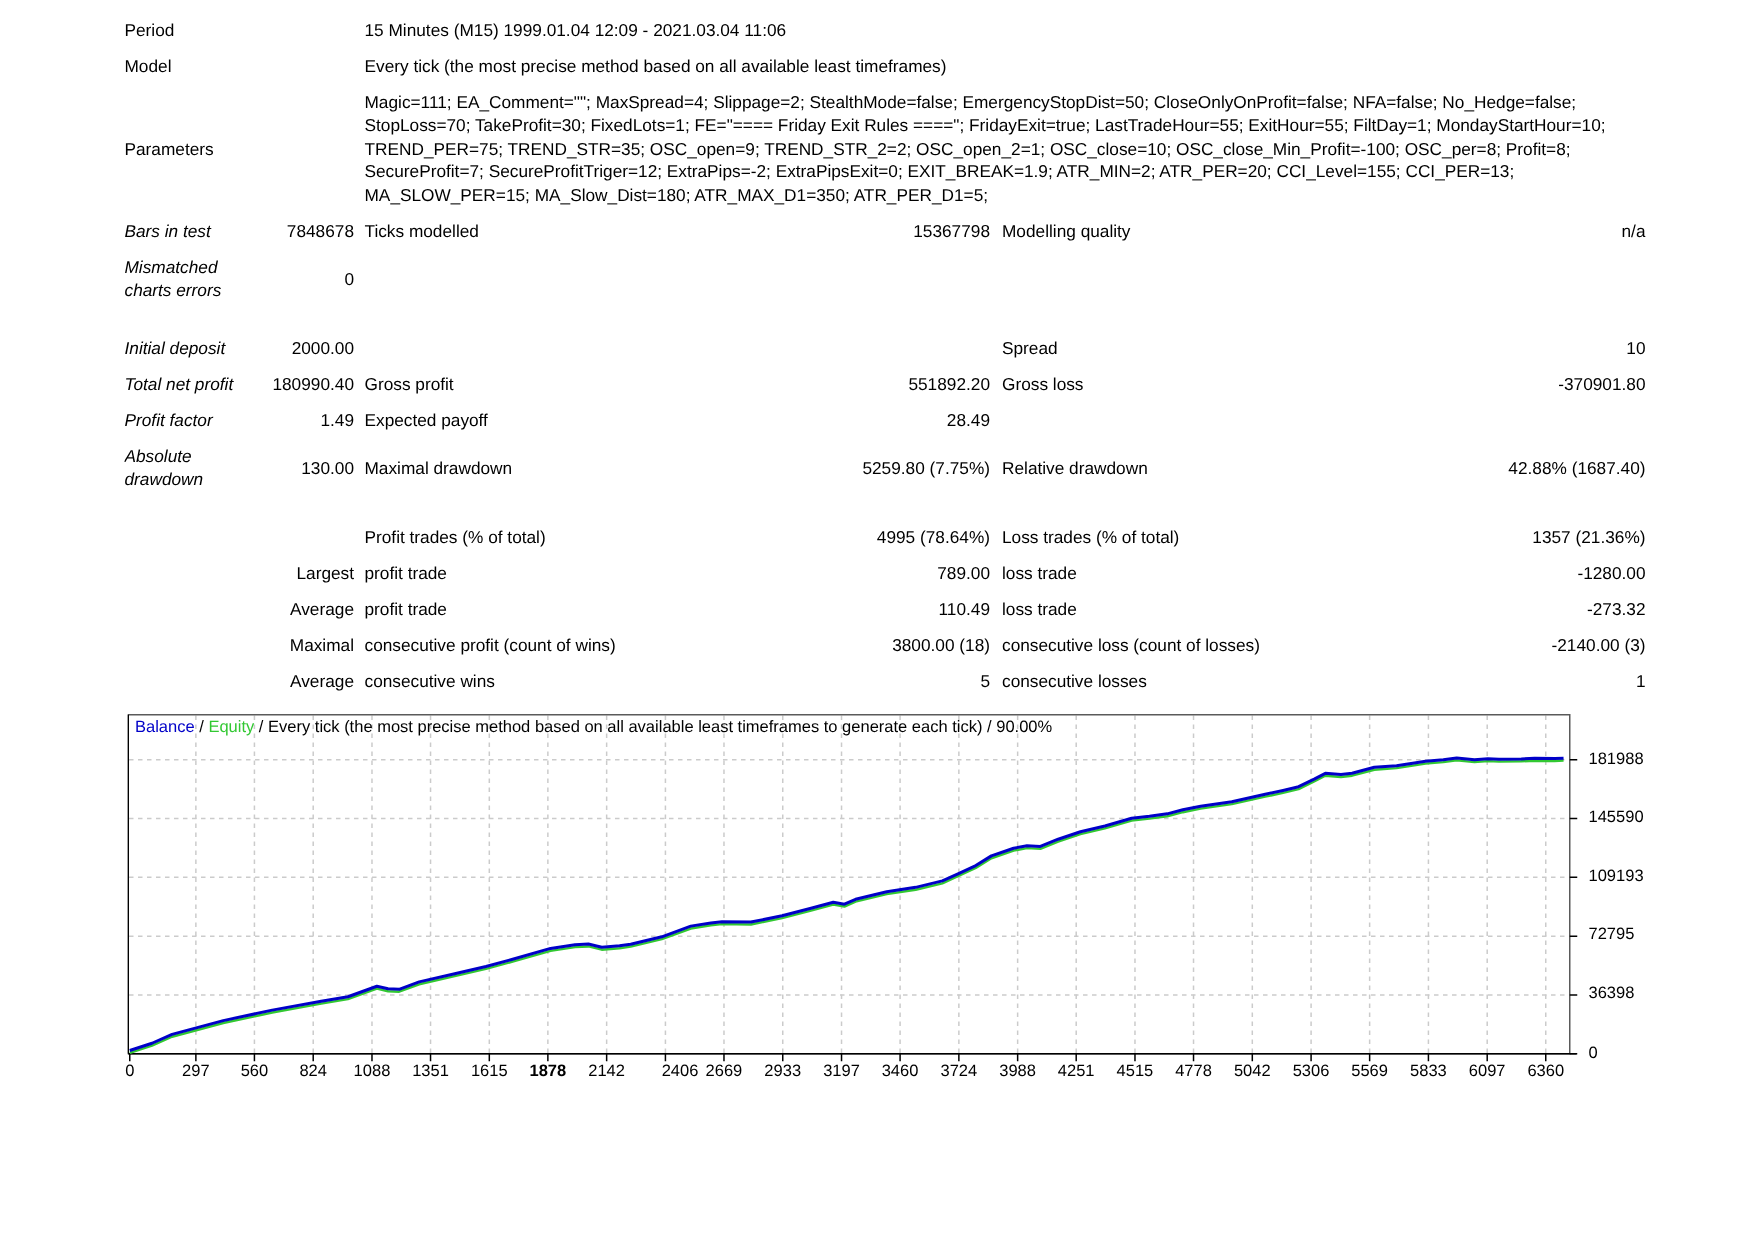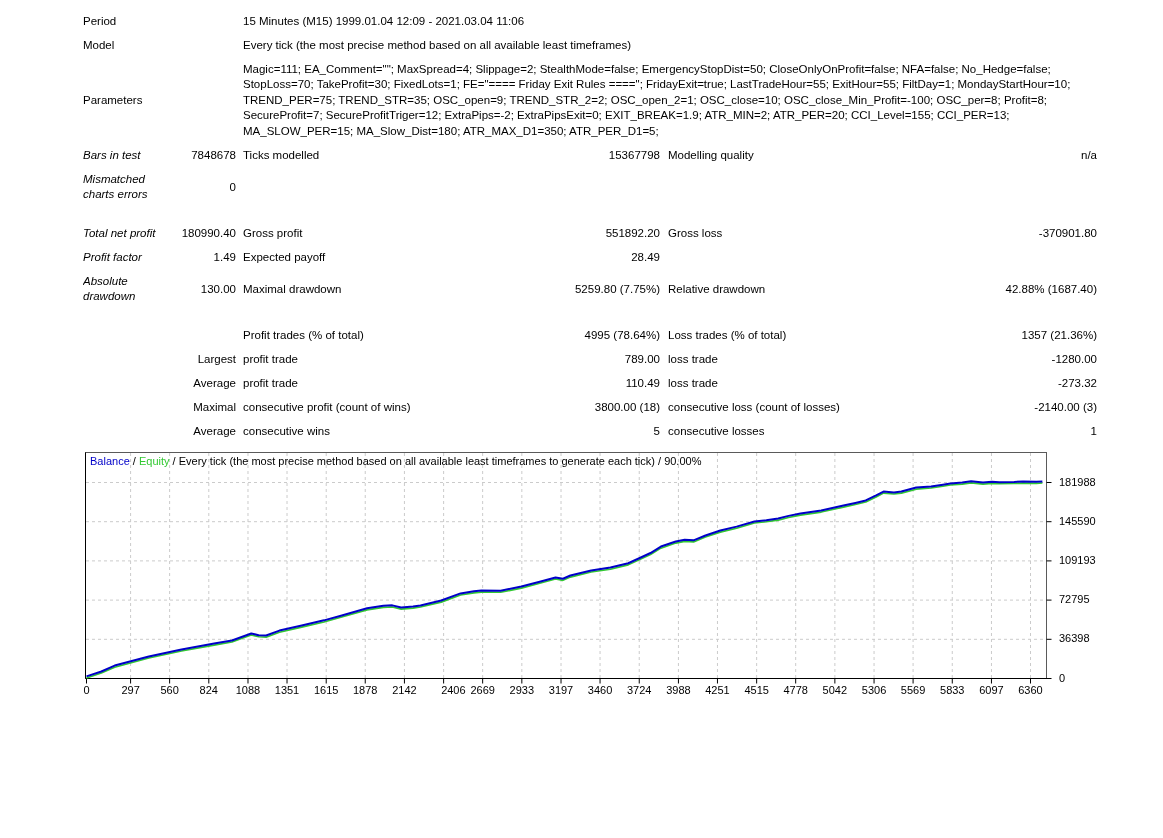--- a/index.html
+++ b/index.html
@@ -73,20 +73,30 @@
           <td class="val">0</td>
           <td></td>
           <td class="lbl"></td>
           <td class="val"></td>
           <td></td>
           <td class="lbl"></td>
           <td class="val"></td>
         </tr>
         <tr class="spacer">
           <td colspan="8"></td>
+        </tr>
+        <tr>
+          <td class="lblwrap">Initial deposit</td>
+          <td class="val">2000.00</td>
+          <td></td>
+          <td class="lbl"></td>
+          <td class="val"></td>
+          <td></td>
+          <td class="lbl">Spread</td>
+          <td class="val">10</td>
         </tr>
         <tr>
           <td class="lblwrap">Total net profit</td>
           <td class="val">180990.40</td>
           <td></td>
           <td class="lbl">Gross profit</td>
           <td class="val">551892.20</td>
           <td></td>
           <td class="lbl">Gross loss</td>
           <td class="val">-370901.80</td>
@@ -248,21 +258,21 @@
         <div class="ylab" style="top: 24px;">181988</div>
       </div>
     <div id="xlabels">
         <div class="xlab" style="left: -20.5px;">0</div>
         <div class="xlab" style="left: 23.583px;">297</div>
         <div class="xlab" style="left: 62.6195px;">560</div>
         <div class="xlab" style="left: 101.804px;">824</div>
         <div class="xlab" style="left: 140.989px;">1088</div>
         <div class="xlab" style="left: 180.026px;">1351</div>
         <div class="xlab" style="left: 219.211px;">1615</div>
-        <div class="xlab" style="left: 258.247px;">1878</div>
+        <div class="xlab" style="left: 258.247px; font-weight: bold;">1878</div>
         <div class="xlab" style="left: 297.432px; text-align: center;">2142</div>
         <div class="xlab" style="left: 336.617px; text-align: right;">2406</div>
         <div class="xlab" style="left: 375.653px;">2669</div>
         <div class="xlab" style="left: 414.838px;">2933</div>
         <div class="xlab" style="left: 454.023px;">3197</div>
         <div class="xlab" style="left: 493.06px;">3460</div>
         <div class="xlab" style="left: 532.245px;">3724</div>
         <div class="xlab" style="left: 571.43px;">3988</div>
         <div class="xlab" style="left: 610.466px;">4251</div>
         <div class="xlab" style="left: 649.651px;">4515</div>

